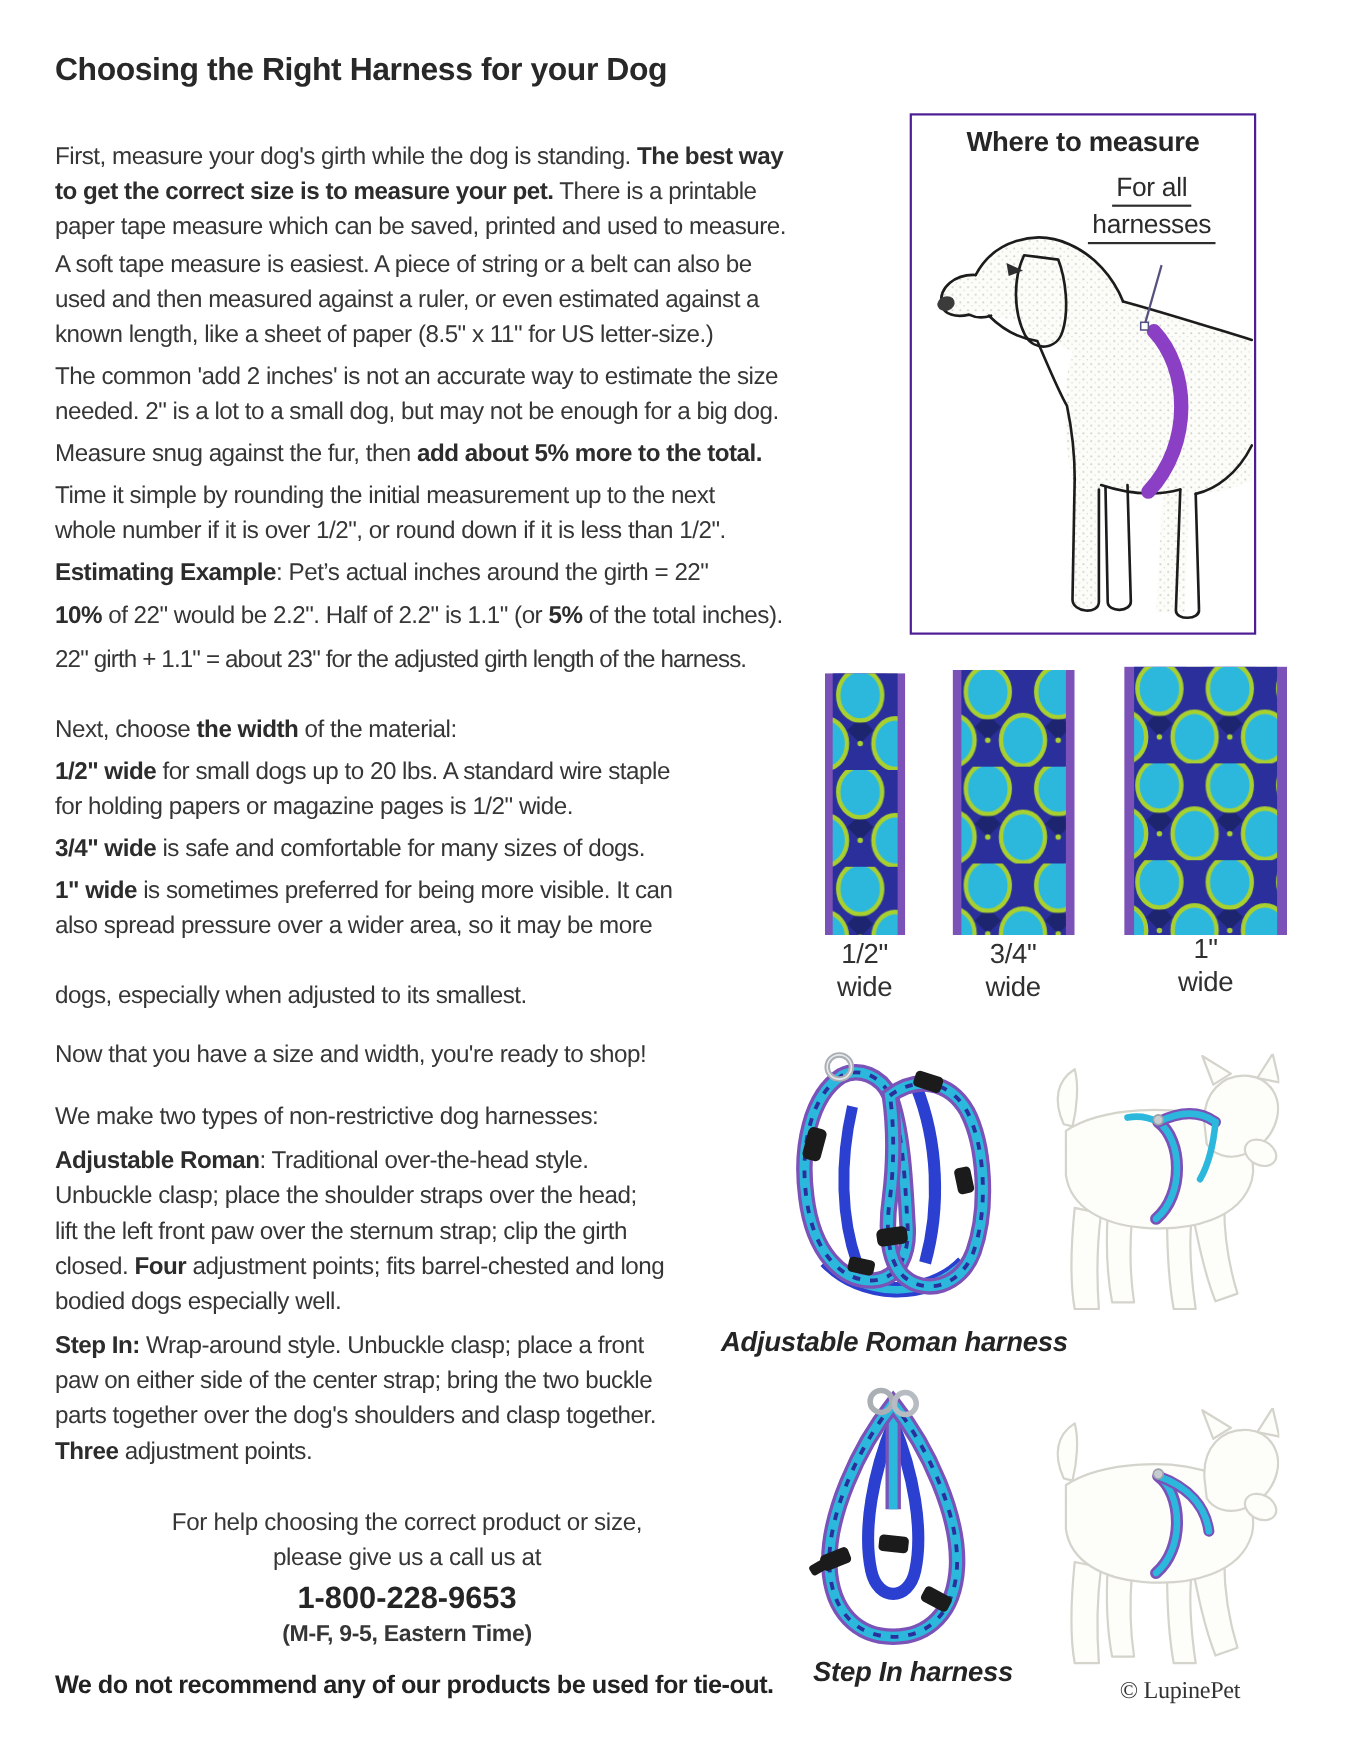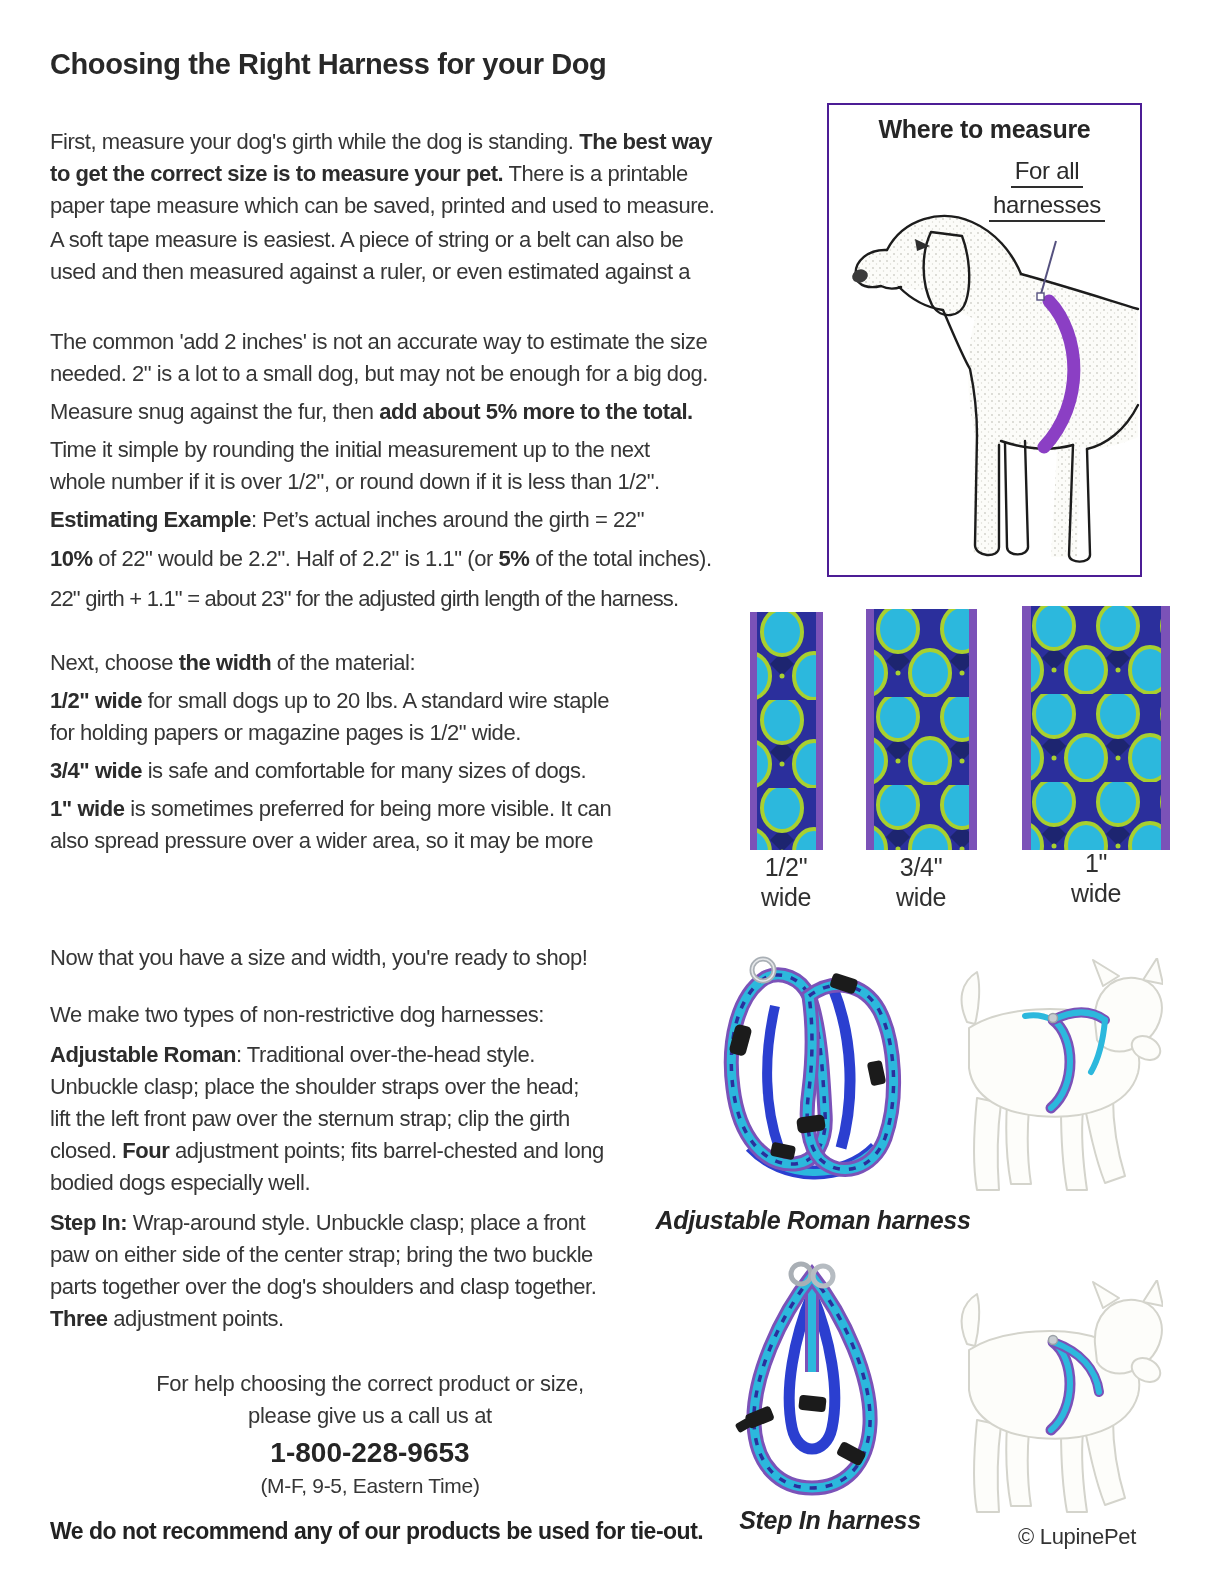--- a/index.html
+++ b/index.html
@@ -20,28 +20,28 @@
     position:absolute;left:50px;font-size:22px;line-height:32px;
     letter-spacing:-0.45px;white-space:nowrap;color:#363636;
   }
   .para b{color:#2c2c2c;}
   .tight{letter-spacing:-0.8px;}
   .help{
     position:absolute;left:50px;top:1324px;width:640px;text-align:center;
     font-size:22px;line-height:32px;letter-spacing:-0.3px;color:#363636;margin-top:44px;
   }
   .help .phone{font-size:28px;font-weight:bold;letter-spacing:0;color:#252525;margin-top:5px;}
-  .help .hours{font-size:21px;margin-top:1px;}
+  .help .hours{font-size:21px;margin-top:1px;font-weight:bold;}
   .footer{
     position:absolute;left:50px;top:1518px;font-size:23px;font-weight:bold;
     letter-spacing:-0.5px;color:#222222;white-space:nowrap;
   }
   .copyright{
     position:absolute;left:1018px;top:1524px;width:160px;font-size:22px;
-    color:#333333;letter-spacing:-0.3px;
+    color:#333333;letter-spacing:-0.3px;font-family:Liberation Serif, serif;
   }
   
   .measure-box{
     position:absolute;left:827px;top:103px;width:311px;height:470px;
     border:2px solid #4c1d95;background:#ffffff;
   }
   .measure-box .mtitle{
     position:absolute;left:0;top:10px;width:100%;text-align:center;
     font-size:25px;font-weight:bold;color:#262626;letter-spacing:-0.3px;
   }
@@ -66,32 +66,32 @@
     position:absolute;text-align:center;font-size:25px;font-weight:bold;
     font-style:italic;color:#242424;letter-spacing:-0.3px;white-space:nowrap;
   }
 </style>
 </head>
 <body>
 
 <div class="title">Choosing the Right Harness for your Dog</div>
 
 <p class="para" style="top:104px"><span>First, measure your dog's girth while the dog is standing. </span><b>The best way</b><br><b>to get the correct size is to measure your pet.</b><span> There is a printable</span><br><span>paper tape measure which can be saved, printed and used to measure.</span></p>
-<p class="para" style="top:202px"><span>A soft tape measure is easiest. A piece of string or a belt can also be</span><br><span>used and then measured against a ruler, or even estimated against a</span><br></p>
+<p class="para" style="top:202px"><span>A soft tape measure is easiest. A piece of string or a belt can also be</span><br><span>used and then measured against a ruler, or even estimated against a</span><br><span>known length, like a sheet of paper (8.5" x 11" for US letter-size.)</span></p>
 <p class="para" style="top:304px"><span>The common 'add 2 inches' is not an accurate way to estimate the size</span><br><span>needed. 2" is a lot to a small dog, but may not be enough for a big dog.</span></p>
 <p class="para" style="top:374px"><span>Measure snug against the fur, then </span><b>add about 5% more to the total.</b></p>
 <p class="para" style="top:412px"><span>Time it simple by rounding the initial measurement up to the next</span><br><span>whole number if it is over 1/2", or round down if it is less than 1/2".</span></p>
 <p class="para" style="top:482px"><b>Estimating Example</b><span>: Pet’s actual inches around the girth = 22"</span></p>
 <p class="para" style="top:521px"><b>10%</b><span> of 22" would be 2.2". Half of 2.2" is 1.1" (or </span><b>5%</b><span> of the total inches).</span></p>
 <p class="para tight" style="top:561px"><span>22" girth + 1.1" = about 23" for the adjusted girth length of the harness.</span></p>
 
 <p class="para" style="top:625px"><span>Next, choose </span><b>the width</b><span> of the material:</span></p>
 <p class="para" style="top:663px"><b>1/2" wide</b><span> for small dogs up to 20 lbs. A standard wire staple</span><br><span>for holding papers or magazine pages is 1/2" wide.</span></p>
 <p class="para" style="top:733px"><b>3/4" wide</b><span> is safe and comfortable for many sizes of dogs.</span></p>
-<p class="para" style="top:771px"><b>1" wide</b><span> is sometimes preferred for being more visible. It can</span><br><span>also spread pressure over a wider area, so it may be more</span><br><br></p>
+<p class="para" style="top:771px"><b>1" wide</b><span> is sometimes preferred for being more visible. It can</span><br><span>also spread pressure over a wider area, so it may be more</span><br><br><span>dogs, especially when adjusted to its smallest.</span></p>
 <p class="para" style="top:920px"><span>Now that you have a size and width, you're ready to shop!</span></p>
 
 <p class="para" style="top:977px"><span>We make two types of non-restrictive dog harnesses:</span></p>
 <p class="para" style="top:1017px"><b>Adjustable Roman</b><span>: Traditional over-the-head style.</span><br><span>Unbuckle clasp; place the shoulder straps over the head;</span><br><span>lift the left front paw over the sternum strap; clip the girth</span><br><span>closed. </span><b>Four</b><span> adjustment points; fits barrel-chested and long</span><br><span>bodied dogs especially well.</span></p>
 <p class="para" style="top:1185px"><b>Step In:</b><span> Wrap-around style. Unbuckle clasp; place a front</span><br><span>paw on either side of the center strap; bring the two buckle</span><br><span>parts together over the dog's shoulders and clasp together.</span><br><b>Three</b><span> adjustment points.</span></p>
 
 <div class="help">
   <div>For help choosing the correct product or size,</div>
   <div>please give us a call us at</div>
   <div class="phone">1-800-228-9653</div>

